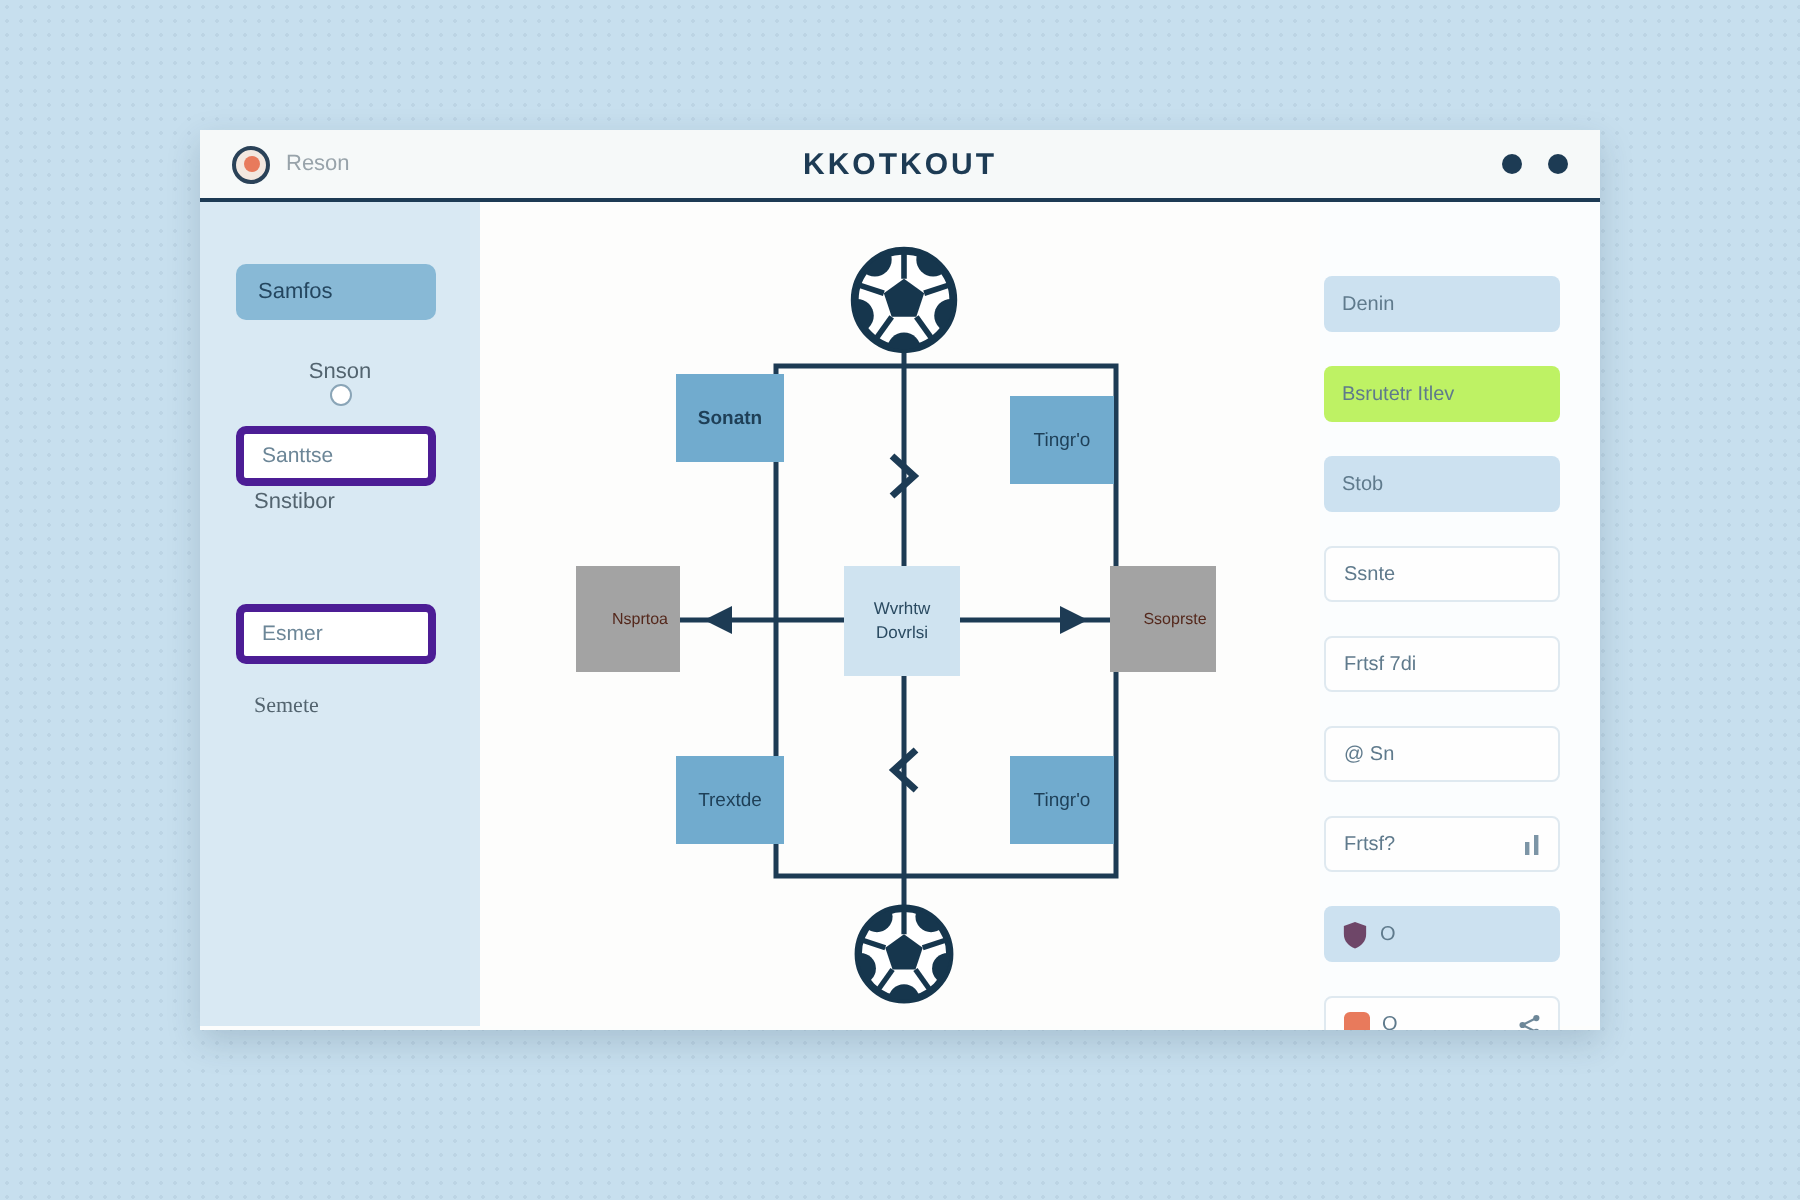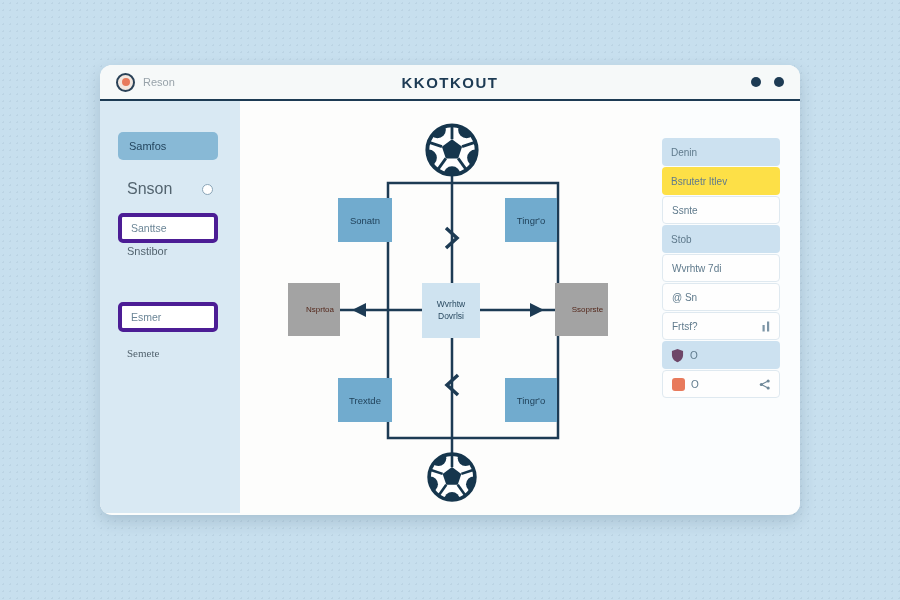--- a/index.html
+++ b/index.html
@@ -8,21 +8,21 @@
     position:relative;
     overflow:hidden;
     background:#c7dfee;
     background-image: radial-gradient(rgba(90,120,140,.10) 1px, transparent 1px);
     background-size: 7px 7px;
     font-family:"Liberation Sans", sans-serif;
   }
 
   .window {
     position:absolute; left:100px; top:65px; width:700px; height:450px;
-    background:#fcfdfc; border-radius:12px; overflow:hidden;
+    background:#fcfdfc; border-radius:0; overflow:hidden;
     box-shadow:0 6px 16px rgba(25,55,80,.18);
   }
 
   
   .header {
     height:36px; background:#f6f9f9; border-bottom:2px solid #1d3b54;
     display:flex; align-items:center; padding:0 16px; position:relative;
   }
   .brand { display:flex; align-items:center; gap:8px; position:relative; z-index:2; }
   .logo { width:19px; height:19px; border-radius:50%; border:2px solid #2a4258;
@@ -44,69 +44,69 @@
   
   .sidebar { width:140px; background:#d9e9f3; position:relative; flex:none;padding-left:48px; }
   .sb-button {
     position:absolute; left:18px; top:31px; width:100px; height:28px;
     background:#88b9d6; border-radius:5px; color:#24465f; font-size:11px;
     display:flex; align-items:center; padding-left:11px; cursor:pointer;
   }
   .sb-radio-row {
     position:absolute; left:27px; top:79px; width:86px;
     display:flex; justify-content:space-between; align-items:center;
-    font-size:16px; color:#53646f; cursor:pointer;
+    font-size:11px; color:#53646f; cursor:pointer;flex-direction:column;
   }
   .radio { width:11px; height:11px; border:1.5px solid #8aa5b7; border-radius:50%; background:#fff; flex:none; }
   .sb-field {
     position:absolute; left:18px; width:100px; height:30px;
     background:#ffffff; border:4px solid #4c1d95; border-radius:5px;
     font-size:10.5px; color:#6c8697; display:flex; align-items:center; padding-left:9px; cursor:text;
   }
   .f1 { top:112px; } .f2 { top:201px; }
   .sb-label { position:absolute; left:27px; font-size:11px; color:#53646f; }
   .l1 { top:144px; } .l2 { top:246px;font-family:Liberation Serif, serif; }
 
   
   .main { flex:1; position:relative; background:#fdfdfc; }
   .wires { position:absolute; inset:0; width:100%; height:100%; z-index:1; }
   .node {
     position:absolute; z-index:2; display:flex; align-items:center; justify-content:center;
     text-align:center; cursor:pointer;
   }
   .node.blue { background:#71abce; color:#1e3f57; font-size:9.5px; }
-  .tl { left:98px;  top:97px;  width:54px; height:44px; }
+  .tl { left:98px;  top:86px;  width:54px; height:44px;font-weight:bold; }
   .tr { left:265px; top:97px;  width:52px; height:44px; }
   .bl { left:98px;  top:277px; width:54px; height:44px; }
   .br { left:265px; top:277px; width:52px; height:44px; }
   .node.orange { background:#a3a3a3; color:#54281c; font-size:8px;padding-left:12px; }
   .ol { left:48px;  top:182px; width:52px; height:53px; }
   .or { left:315px; top:182px; width:53px; height:53px; }
   .node.center {
     left:182px; top:182px; width:58px; height:55px;
     background:#cfe3f0; color:#2a4a61; font-size:8.5px;
     flex-direction:column; line-height:1.35;
   }
   .ball { position:absolute; z-index:3; }
   .ball-top    { left:184px; top:21px;  width:56px; height:56px; }
   .ball-bottom { left:186px; top:350px; width:52px; height:52px; }
 
   
   .rpanel {
     width:140px; flex:none; background:#fbfdfe; padding-top:37px;
-    display:flex; flex-direction:column; gap:1px;
+    display:flex; flex-direction:column; gap:17px;
   }
   .rp-row {
     width:118px; height:28px; min-height:28px; margin-left:2px; border-radius:4px;
     display:flex; align-items:center; gap:6px; padding:0 9px;
     font-size:10px; color:#5f7a8c; cursor:pointer;
   }
   .rp-label { flex:1; white-space:nowrap; overflow:hidden; }
   .rp-row.tint  { background:#cce1f0; }
-  .rp-row.tint2 { background:#fde047; }
+  .rp-row.tint2 { background:#bef264; }
   .rp-row.outline { background:#fefefe; border:1px solid #dfe9f0; }
   .sq-icon { width:13px; height:13px; border-radius:3px; background:#e87a5c; flex:none; }
   .mini-icon { flex:none; display:block; }
 </style>
 </head>
 <body>
 
 <div class="window">
 
   <div class="header">
@@ -213,30 +213,30 @@
     <div class="rpanel">
 
       <div class="rp-row tint">
         <span class="rp-label">Denin</span>
       </div>
 
       <div class="rp-row tint2">
         <span class="rp-label">Bsrutetr Itlev</span>
       </div>
 
-      <div class="rp-row outline">
-        <span class="rp-label">Ssnte</span>
-      </div>
-
       <div class="rp-row tint">
         <span class="rp-label">Stob</span>
       </div>
 
       <div class="rp-row outline">
-        <span class="rp-label">Wvrhtw 7di</span>
+        <span class="rp-label">Ssnte</span>
+      </div>
+
+      <div class="rp-row outline">
+        <span class="rp-label">Frtsf 7di</span>
       </div>
 
       <div class="rp-row outline">
         <span class="rp-label">@ Sn</span>
       </div>
 
       <div class="rp-row outline">
         <span class="rp-label">Frtsf?</span>
         <svg class="mini-icon" width="8" height="11" viewBox="0 0 8 11">
           <rect x="0.5" y="4" width="2.2" height="6.5" fill="#7c95a6"></rect>

